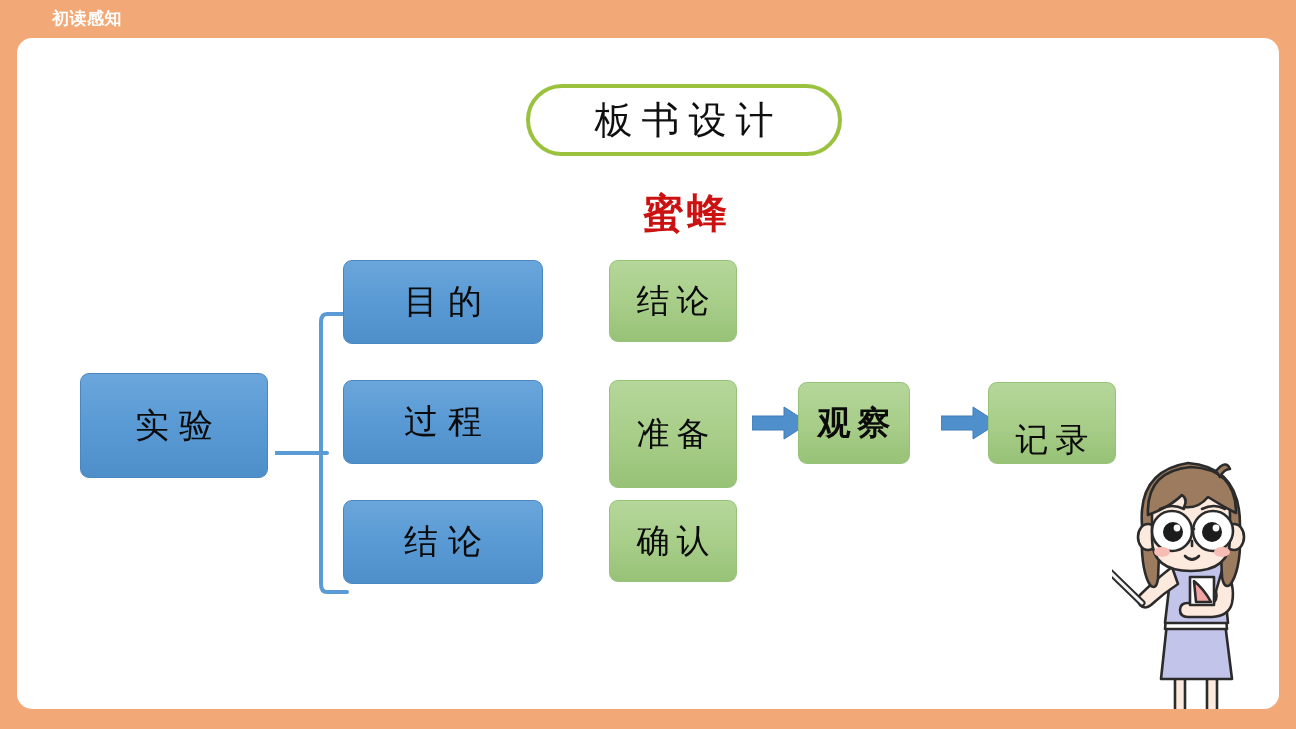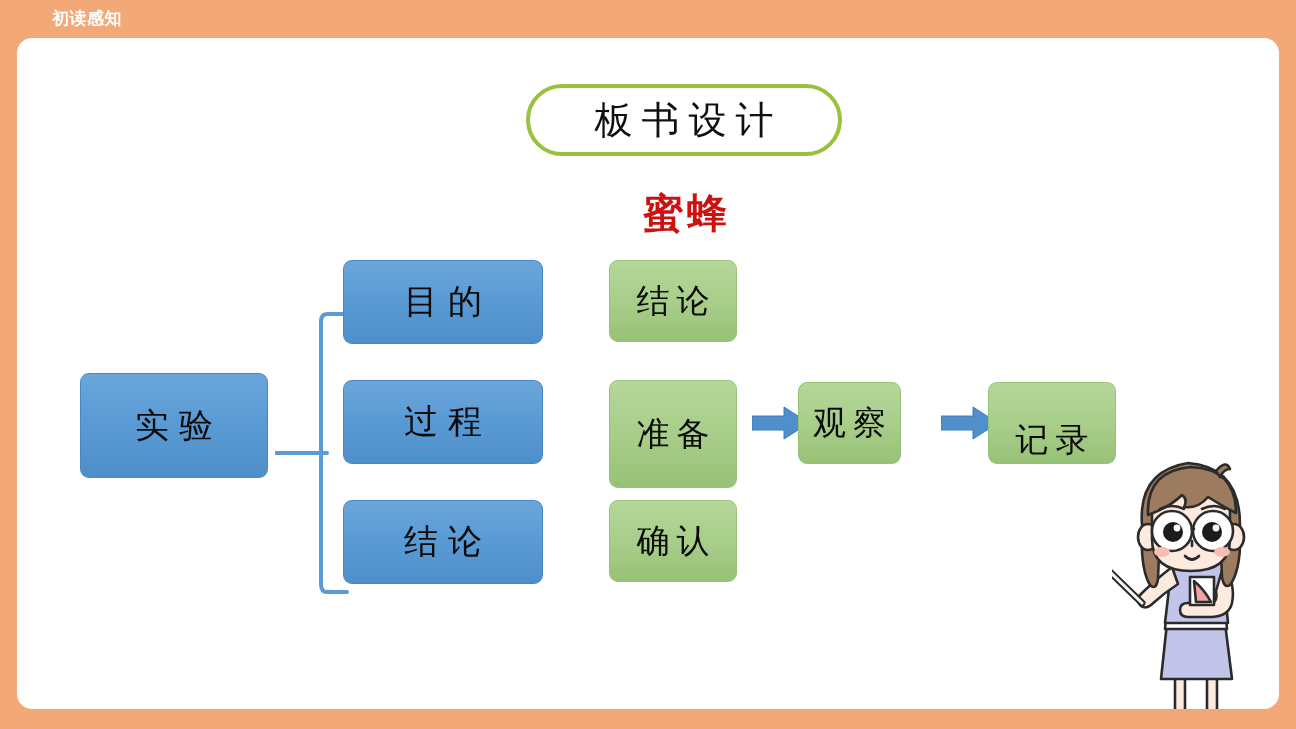--- a/index.html
+++ b/index.html
@@ -191,21 +191,21 @@
     </div>
 
     <div class="node green" style="left:592px; top:462px; width:128px; height:82px;">
       <span>确认</span>
     </div>
 
     <svg class="arrow" style="left:735px; top:368px;" viewBox="0 0 58 34">
       <polygon points="0,10 32,10 32,1 57,17 32,33 32,24 0,24" fill="#4f8fcc" stroke="#3f7db8" stroke-width="1"></polygon>
     </svg>
 
-    <div class="node green" style="left:781px; top:344px; width:103px; height:82px;">
+    <div class="node green" style="left:781px; top:344px; width:112px; height:82px;font-weight:bold;">
       <span>观察</span>
     </div>
 
     <svg class="arrow" style="left:924px; top:368px;" viewBox="0 0 58 34">
       <polygon points="0,10 32,10 32,1 57,17 32,33 32,24 0,24" fill="#4f8fcc" stroke="#3f7db8" stroke-width="1"></polygon>
     </svg>
 
     <div class="node green" style="left:971px; top:344px; width:128px; height:82px;align-items:flex-end;">
       <span>记录</span>
     </div>

